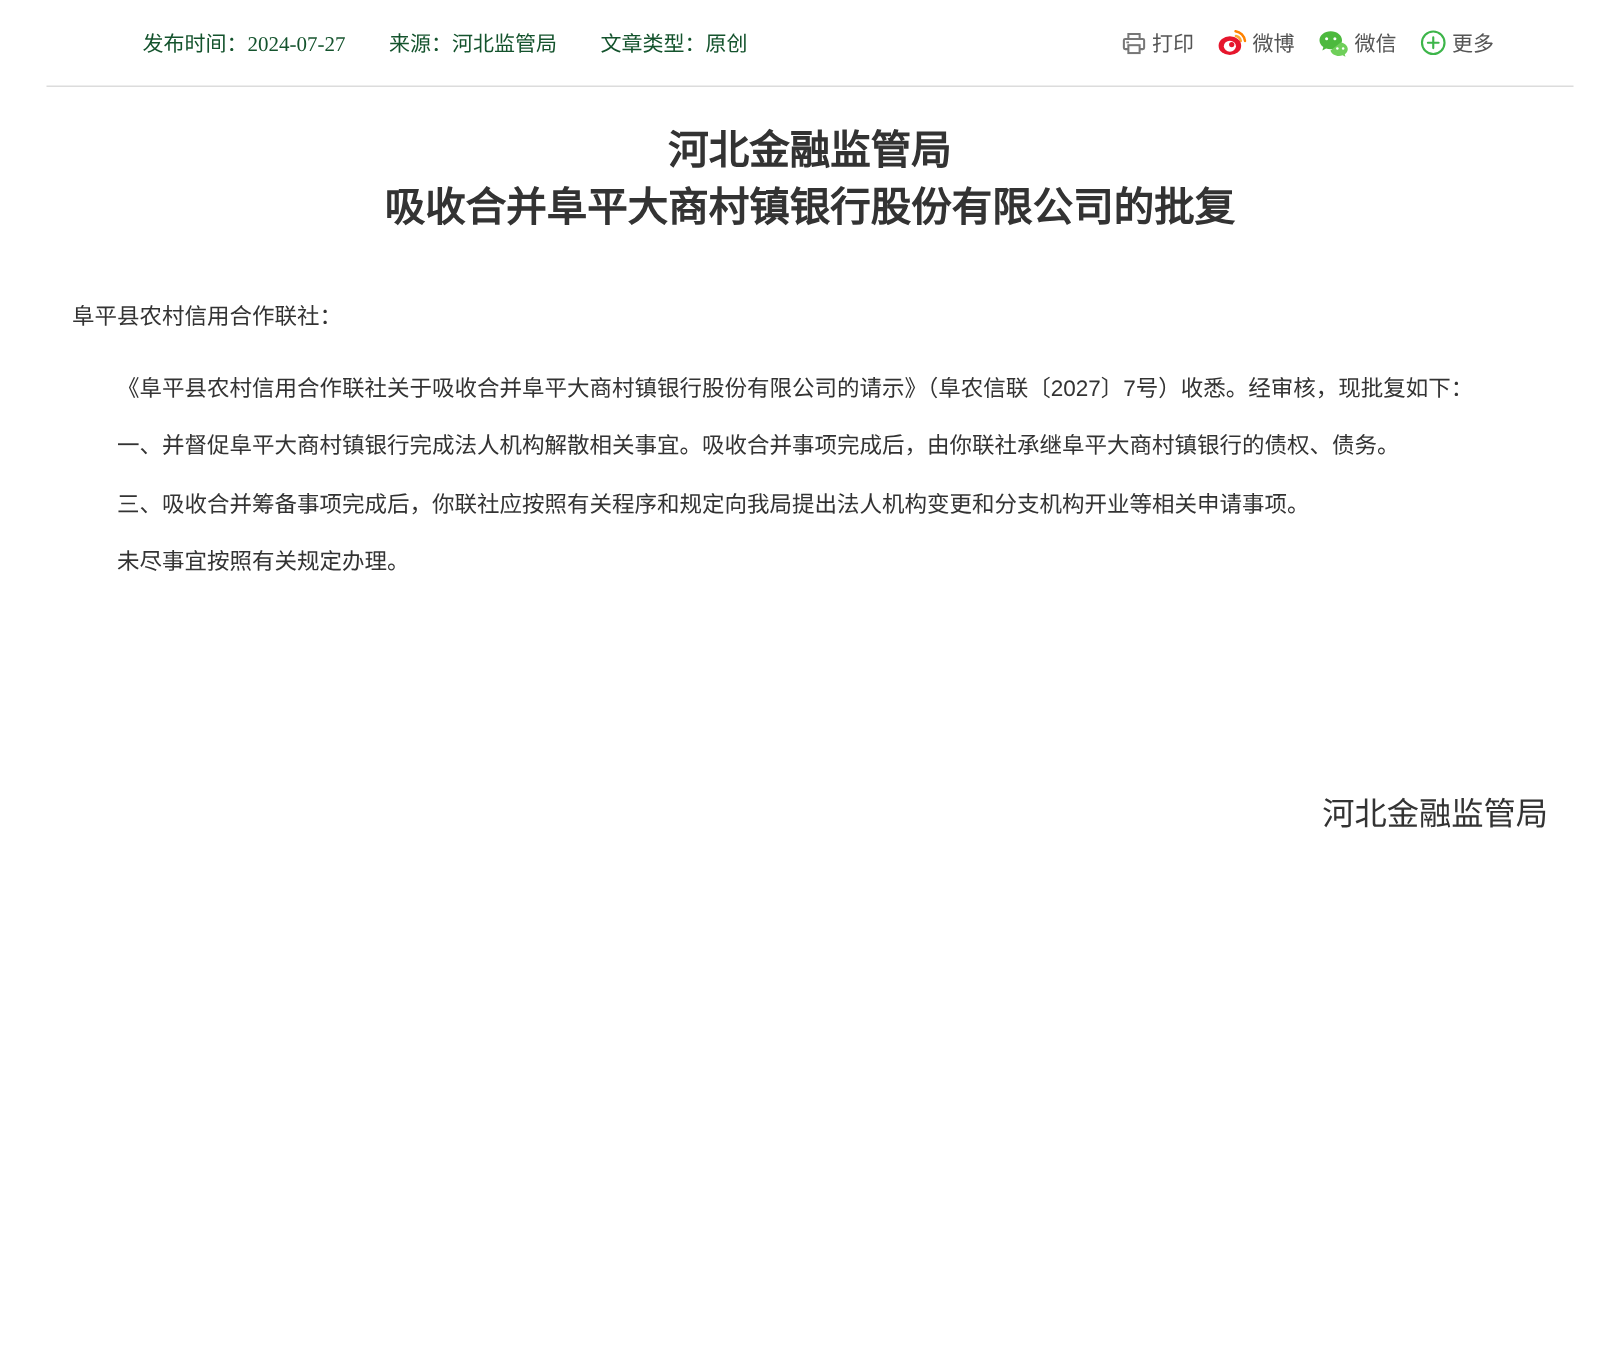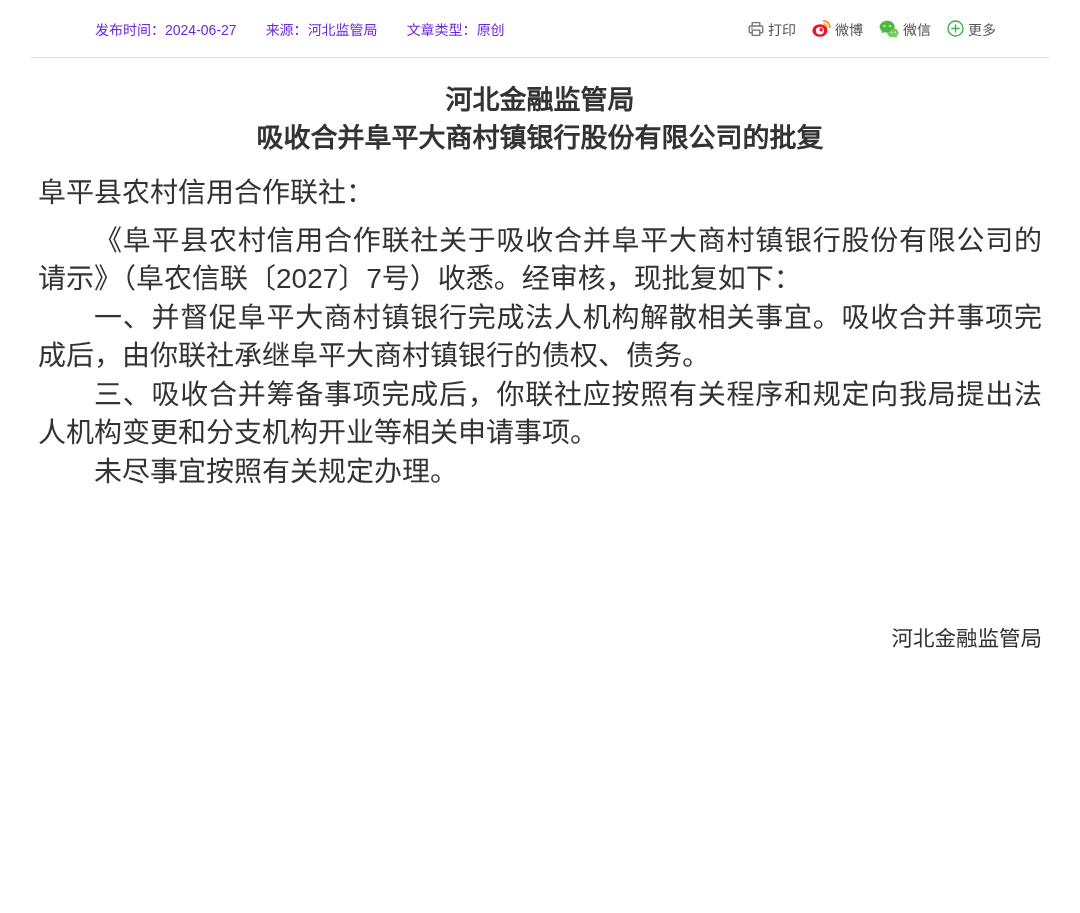--- a/index.html
+++ b/index.html
@@ -14,65 +14,65 @@
 
   
   .meta-bar {
     height: 57px;
     display: flex; justify-content: space-between; align-items: center;
     padding: 0 84px 0 95px;
     font-size: 14px; color: #666;
   }
   .meta-left { display: flex; align-items: center; gap: 29px; }
   .meta-item { white-space: nowrap; }
-  .meta-item .lbl, .meta-item .val { color: #6d28d9; }
+  .meta-item .lbl, .meta-item .val { color: #14532d; font-family: Liberation Serif, serif; }
   .meta-right { display: flex; align-items: center; gap: 15px; font-family: Liberation Serif, serif; }
   .share-item {
     display: flex; align-items: center; gap: 3px;
     color: #555; cursor: pointer; text-decoration: none;
     white-space: nowrap;
   }
   .share-item .icon { display: inline-flex; align-items: center; }
   .divider { margin: 0 31px; border-bottom: 1px solid #dcdcdc; }
 
   
-  .article { padding: 0 38px; }
+  .article { padding: 0 48px; }
   .title {
     margin-top: 23px;
     text-align: center;
     font-size: 27px; font-weight: 700; color: #333;
     line-height: 38px;
   }
   .doc-number {
     margin-top: 31px;
     text-align: center;
     font-size: 21.5px; font-weight: 700; color: #333;
   }
   .body-text {
-    margin-top: 17px;
-    font-size: 28px; line-height: 38.5px;
+    margin-top: 36px;
+    font-size: 15px; line-height: 38.5px;
     text-align: justify; color: #333;
   }
   .body-text p { margin: 0; }
   .body-text p.salutation { margin-bottom: 9px; text-indent: 0; }
   .body-text p.indent { text-indent: 2em; }
   .sign-block {
     margin-top: 128px;
     text-align: right;
     font-size: 21.5px; line-height: 40px; color: #333;
   }
 </style>
 </head>
 <body>
 
 <div class="page">
 
   <div class="meta-bar">
     <div class="meta-left">
-      <span class="meta-item"><span class="lbl">发布时间：</span><span class="val">2024-06-27</span></span>
+      <span class="meta-item"><span class="lbl">发布时间：</span><span class="val">2024-07-27</span></span>
       <span class="meta-item"><span class="lbl">来源：</span><span class="val">河北监管局</span></span>
       <span class="meta-item"><span class="lbl">文章类型：</span><span class="val">原创</span></span>
     </div>
     <div class="meta-right">
 
       <a class="share-item">
         <span class="icon">
           <svg width="18" height="18" viewBox="0 0 24 24">
             <path d="M7 8V3.5h10V8" fill="none" stroke="#777" stroke-width="1.8"></path>
             <rect x="3" y="8" width="18" height="9" rx="1.2" fill="none" stroke="#777" stroke-width="1.8"></rect>

